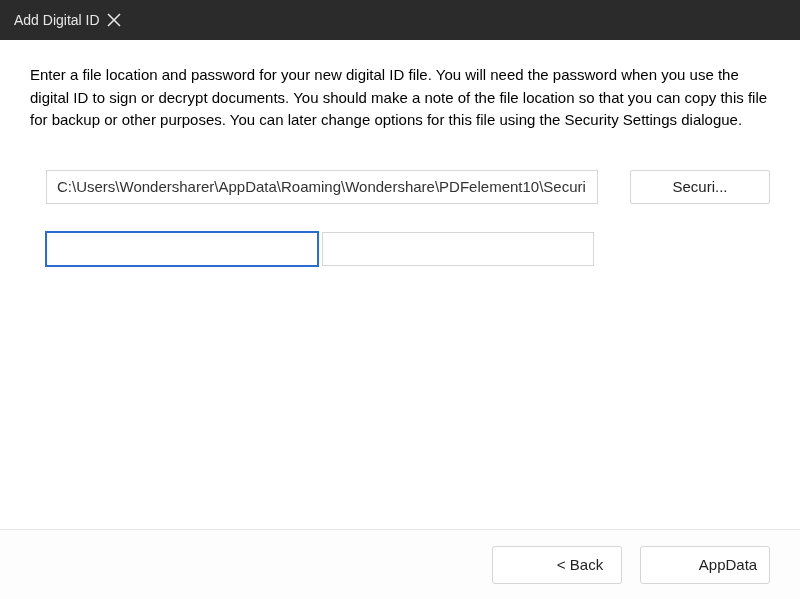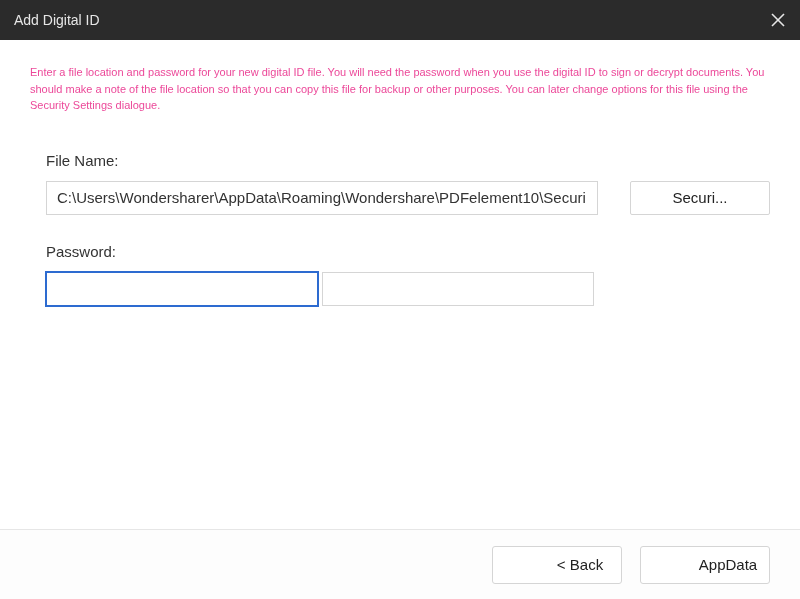--- a/index.html
+++ b/index.html
@@ -11,21 +11,20 @@
       display: flex;
       flex-direction: column;
       overflow: hidden;
     }
     .titlebar {
       height: 40px;
       background: #2b2b2b;
       color: #e6e6e6;
       display: flex;
       align-items: center;
-      justify-content: space-between;
       padding-left: 14px;
       padding-right: 8px;
       font-size: 14px;
       flex-shrink: 0;
     }
     .titlebar .title { }
     .close-btn {
       width: 28px;
       height: 28px;
       display: flex;
@@ -36,23 +35,23 @@
     .close-btn svg { width: 14px; height: 14px; stroke: #e6e6e6; stroke-width: 1.6; fill: none; }
     .content {
       flex: 1;
       padding: 24px 30px 10px 30px;
       display: flex;
       flex-direction: column;
       overflow: hidden;
       color: #333;
     }
     .intro {
-      font-size: 11px;
+      font-size: 15px;
       line-height: 1.5;
-      color: #ec4899;
+      color: #000000;
       margin-bottom: 38px;
     }
     .form-section {
       padding-left: 16px;
     }
     .label {
       font-size: 15px;
       color: #333;
       margin-bottom: 12px;
     }
@@ -131,27 +130,25 @@
         <line x1="1" y1="1" x2="13" y2="13"></line>
         <line x1="13" y1="1" x2="1" y2="13"></line>
       </svg>
   </div>
 </div>
 
 <div class="content">
   <p class="intro">Enter a file location and password for your new digital ID file. You will need the password when you use the digital ID to sign or decrypt documents. You should make a note of the file location so that you can copy this file for backup or other purposes. You can later change options for this file using the Security Settings dialogue.</p>
 
   <div class="form-section">
-    <div class="label">File Name:</div>
     <div class="filename-row">
       <input class="filename-input" type="text" value="C:\Users\Wondersharer\AppData\Roaming\Wondershare\PDFelement10\Securi" style="">
       <button class="browse-btn">Securi...</button>
     </div>
 
-    <div class="label">Password:</div>
     <input class="pw-input focused" type="password" autofocus="" value="" style="">
 
     <input class="pw-input" type="password" value="" style="">
   </div>
 </div>
 
 <div class="footer">
   <button class="footer-btn">&lt; Back</button>
   <button class="footer-btn">AppData</button>
 </div>

